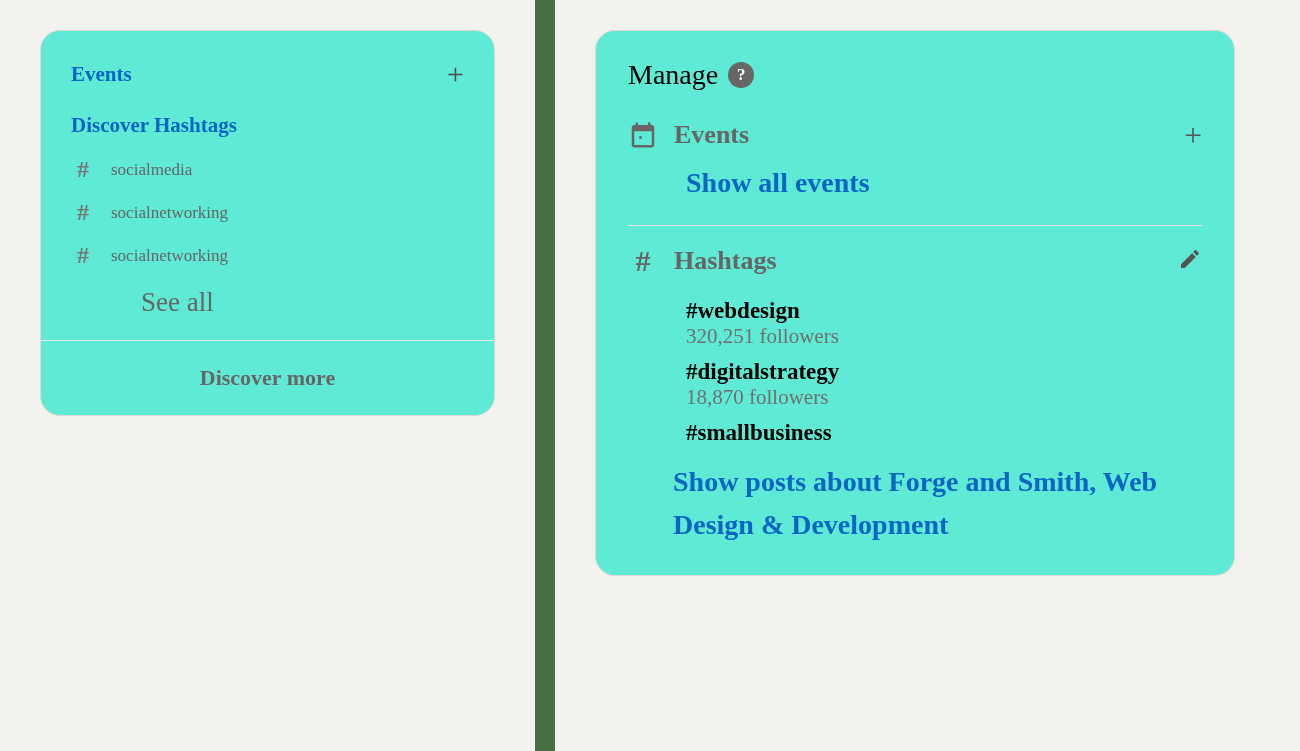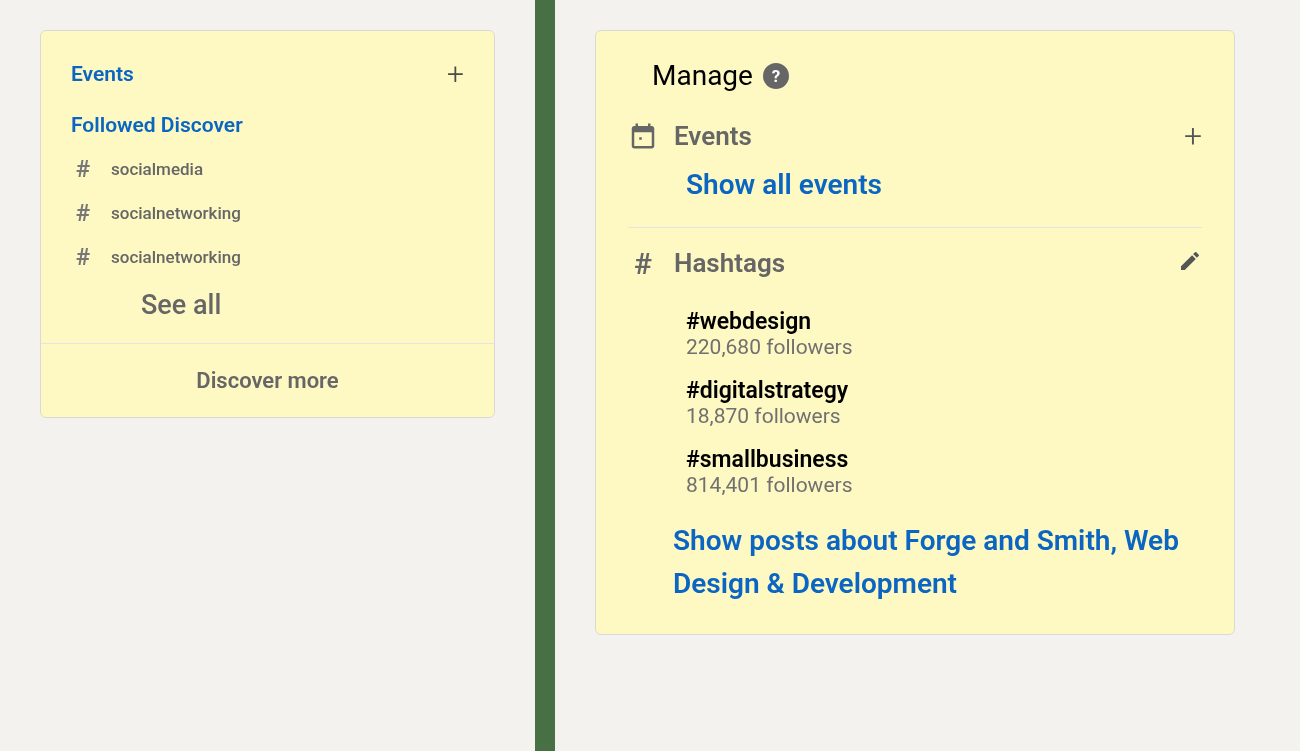--- a/index.html
+++ b/index.html
@@ -23,24 +23,25 @@
     .divider {
       width: 20px;
       background: #477044;
       height: 100%;
     }
     .right-pane {
       flex: 1;
       padding: 30px 40px;
     }
     .card {
-      background: #fef9c3;
+      background: #5eead4;
       border: 1px solid #dbd9d5;
-      border-radius: 6px;
+      border-radius: 20px;
       overflow: hidden;
+      font-family: Liberation Serif, serif;
     }
     .card-a {
       width: 455px;
     }
     .card-b {
       width: 640px;
     }
     
     .section-events {
       display: flex;
@@ -99,21 +100,20 @@
     }
     
     .card-b-inner {
       padding: 28px 32px 28px 32px;
     }
     .manage-header {
       display: flex;
       align-items: center;
       gap: 10px;
       margin-bottom: 24px;
-      margin-left: 24px;
     }
     .manage-title {
       font-size: 28px;
       font-weight: 400;
       color: #000000;
     }
     .help-circle {
       width: 26px;
       height: 26px;
       background: #666666;
@@ -170,21 +170,21 @@
       border-top: 1px solid #e6e4e0;
       margin: 6px 0 16px 0;
     }
     .followed-list {
       padding: 8px 0 0 58px;
     }
     .f-tag {
       color: #000000;
       font-size: 23px;
       font-weight: 600;
-      margin-top: 18px;
+      margin-top: 10px;
     }
     .f-followers {
       color: #707070;
       font-size: 21px;
       font-weight: 400;
       margin-bottom: 8px;
     }
     .show-posts-link {
       color: #0a66c2;
       font-size: 28px;
@@ -199,21 +199,21 @@
 
 <div class="container">
 
   <div class="left-pane">
     <div class="card card-a">
       <div class="section-events">
         <span class="link-blue">Events</span>
         <span class="plus-icon">+</span>
       </div>
       <div class="section-followed">
-        <span class="link-blue">Followed Discover</span>
+        <span class="link-blue">Discover Hashtags</span>
       </div>
       <div class="hashtag-list">
         <div class="hashtag-row">
           <span class="hashtag-icon">#</span>
           <span class="hashtag-name">socialmedia</span>
         </div>
         <div class="hashtag-row">
           <span class="hashtag-icon">#</span>
           <span class="hashtag-name">socialnetworking</span>
         </div>
@@ -260,29 +260,28 @@
           <span class="pencil-icon">
             <svg viewBox="0 0 24 24">
                 <path d="M3 17.25V21h3.75l11.06-11.06-3.75-3.75L3 17.25zM20.71 7.04a1 1 0 0 0 0-1.41l-2.34-2.34a1 1 0 0 0-1.41 0l-1.83 1.83 3.75 3.75 1.83-1.83z"></path>
               </svg>
           </span>
         </div>
 
         <div class="followed-list">
           <div>
             <div class="f-tag">#webdesign</div>
-            <div class="f-followers">220,680 followers</div>
+            <div class="f-followers">320,251 followers</div>
           </div>
           <div>
             <div class="f-tag">#digitalstrategy</div>
             <div class="f-followers">18,870 followers</div>
           </div>
           <div>
             <div class="f-tag">#smallbusiness</div>
-            <div class="f-followers">814,401 followers</div>
           </div>
         </div>
 
         <div class="show-posts-link">Show posts about Forge and Smith, Web Design &amp; Development</div>
       </div>
     </div>
   </div>
 </div>
 
 </body></html>

